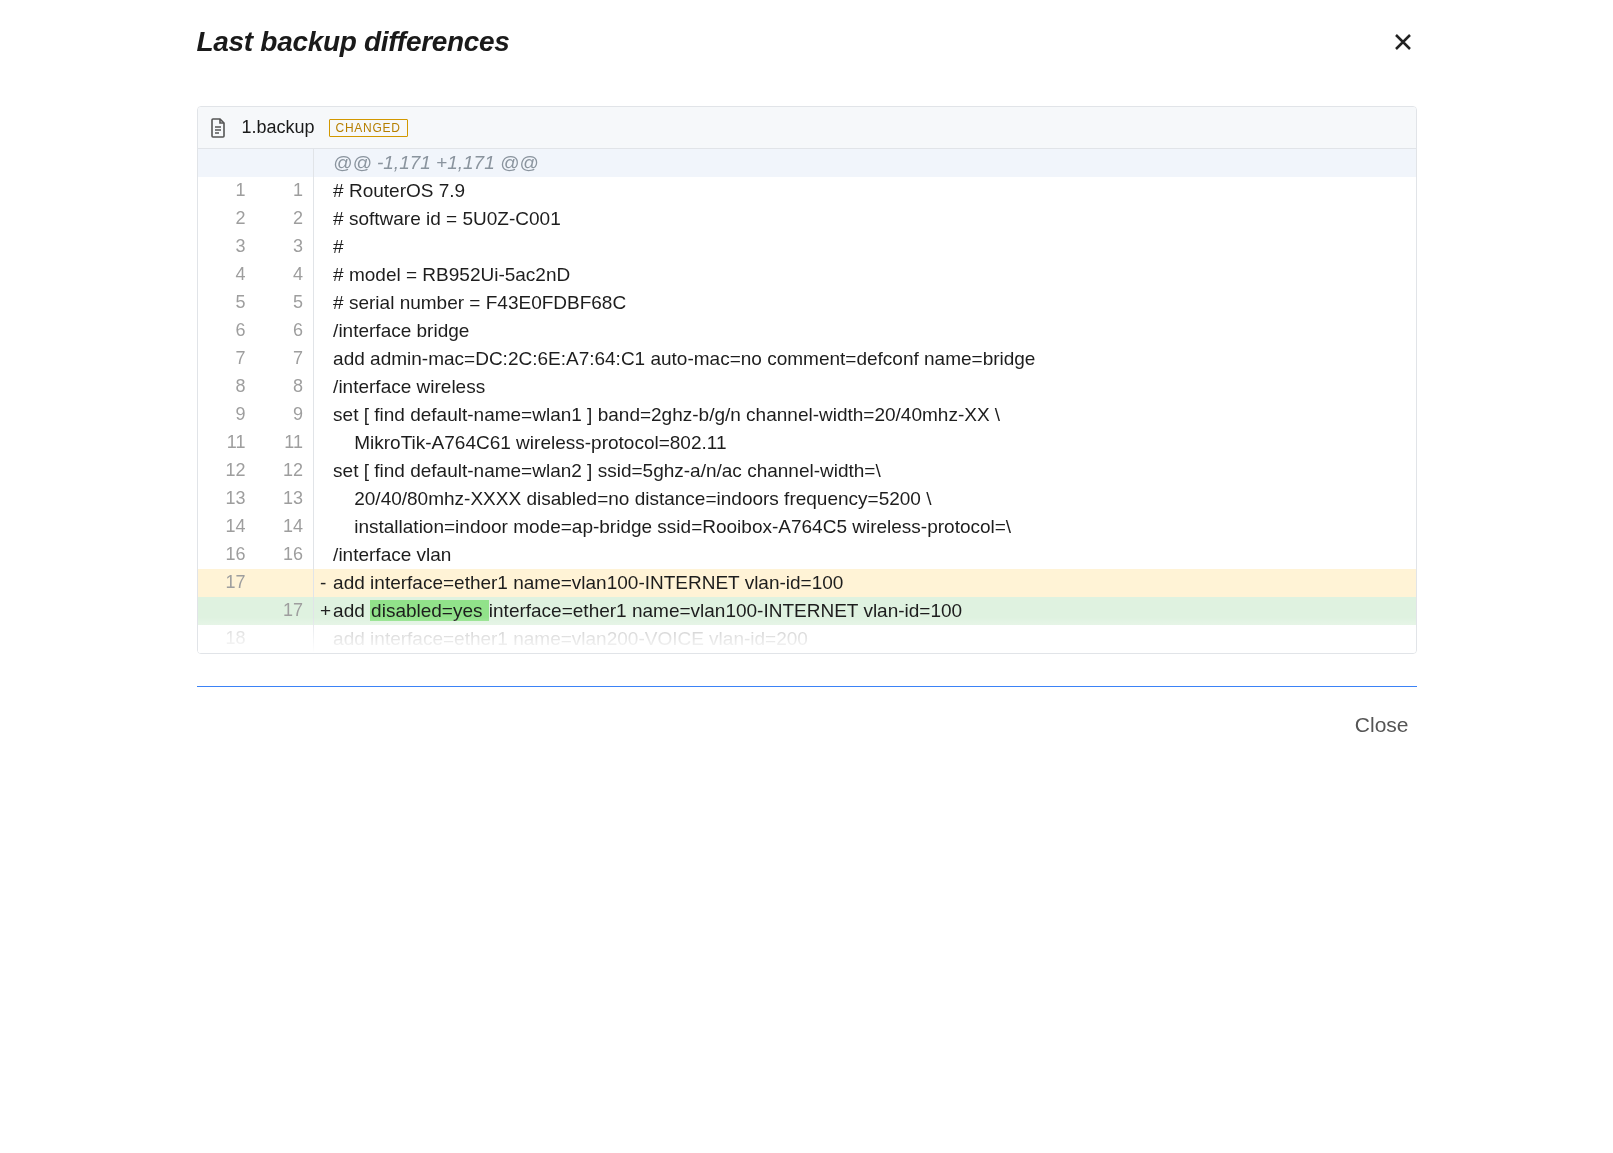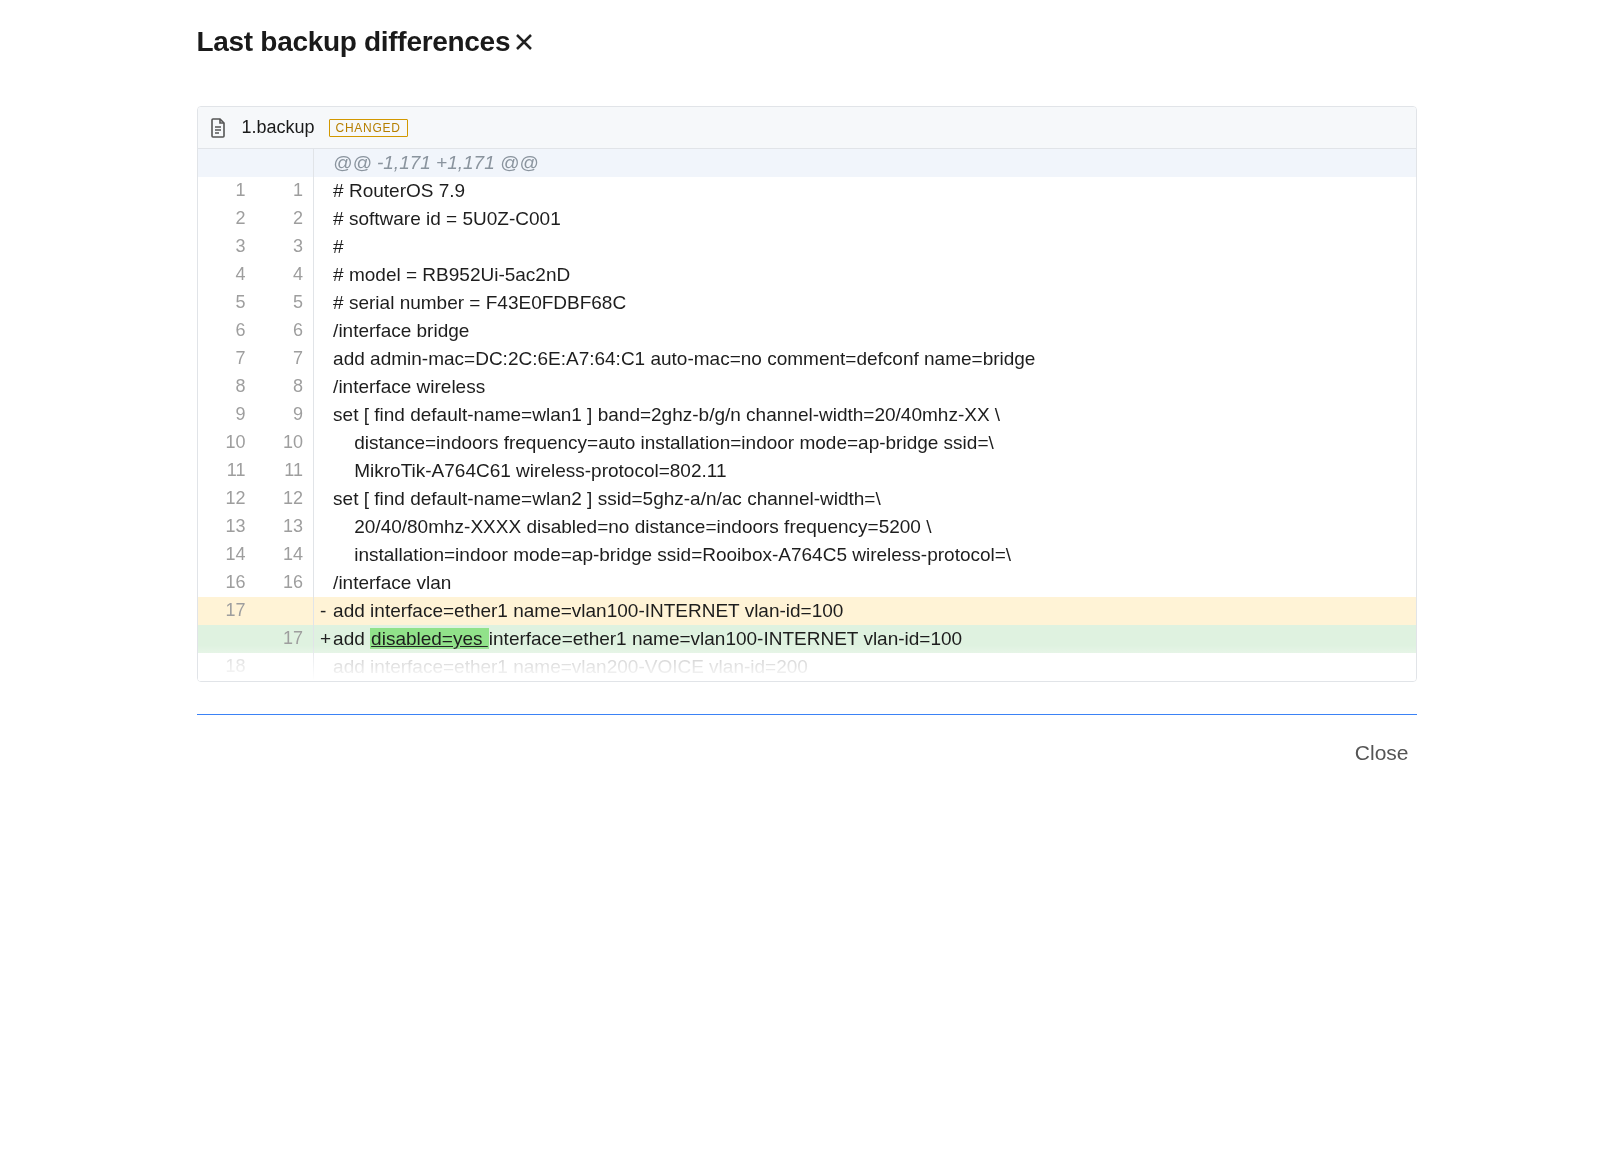--- a/index.html
+++ b/index.html
@@ -12,22 +12,24 @@
     background: #fff;
   }
   .modal {
     padding: 26px 30px 30px 30px;
     width: 1280px;
     margin: 0 auto;
     position: relative;
   }
   .modal-header {
     display: flex;
+    justify-content: space-between;
     align-items: center;
     margin-bottom: 48px;
+    font-style: italic;
   }
   .modal-title {
     font-size: 28px;
     font-weight: 700;
     letter-spacing: -0.3px;
     margin: 0;
   }
   .close-x {
     width: 28px;
     height: 28px;
@@ -105,21 +107,21 @@
   }
   tr.hunk td {
     background: #f1f5fb;
     color: #8a949e;
   }
   tr.hunk td.code, tr.hunk td.marker { color:#8a949e;font-style:italic; }
   tr.del td.ln { background: #fff3d6; }
   tr.del td.marker, tr.del td.code { background: #fff3d6; }
   tr.add td.ln { background: #dff2e0; }
   tr.add td.marker, tr.add td.code { background: #dff2e0; }
-  .hl { background: #91e28a; padding: 0 1px; text-decoration: underline; }
+  .hl { background: #91e28a; padding: 0 1px; }
 
   tr.cut td.code, tr.cut td.marker { color: #bdbdbd; position: relative; }
   tr.cut td.ln { color:#cfcfcf; }
 
   .fade {
     position: absolute;
     left:0; right:0; bottom:0;
     height: 36px;
     background: linear-gradient(to bottom, rgba(255,255,255,0), #fff);
     pointer-events:none;
@@ -226,26 +228,20 @@
               <td class="marker"></td>
               <td class="code">/interface wireless</td>
             </tr>
             <tr>
               <td class="ln first">9</td>
               <td class="ln">9</td>
               <td class="marker"></td>
               <td class="code">set [ find default-name=wlan1 ] band=2ghz-b/g/n channel-width=20/40mhz-XX \</td>
             </tr>
             <tr>
-              <td class="ln first">10</td>
-              <td class="ln">10</td>
-              <td class="marker"></td>
-              <td class="code">    distance=indoors frequency=auto installation=indoor mode=ap-bridge ssid=\</td>
-            </tr>
-            <tr>
               <td class="ln first">11</td>
               <td class="ln">11</td>
               <td class="marker"></td>
               <td class="code">    MikroTik-A764C61 wireless-protocol=802.11</td>
             </tr>
             <tr>
               <td class="ln first">12</td>
               <td class="ln">12</td>
               <td class="marker"></td>
               <td class="code">set [ find default-name=wlan2 ] ssid=5ghz-a/n/ac channel-width=\</td>

